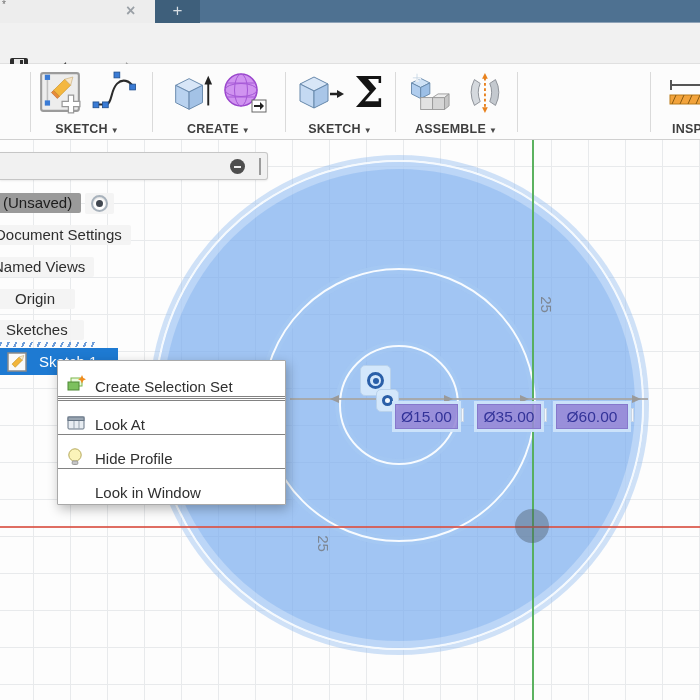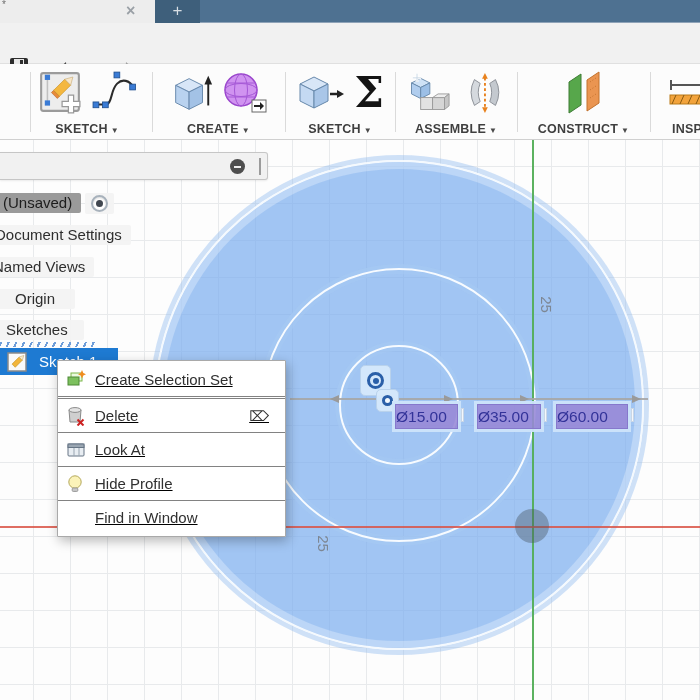--- a/index.html
+++ b/index.html
@@ -42,21 +42,21 @@
   .circ.inner { left:339px; top:205px; width:120px; height:120px; }
   .axis-green { left:532px; top:0; width:2px; height:560px; background:#53ae57; opacity:0.95; }
   .axis-red { left:0; top:386px; width:700px; height:2px; background:rgba(217,84,70,0.85); }
   .origin-dot { left:515px; top:369px; width:34px; height:34px; border-radius:50%; background:rgba(75,88,100,0.42); }
   .gridlabel { color:#7d8794; font-size:15px; transform:rotate(90deg); }
   .dimline { left:290px; top:258px; width:358px; height:2px; background:#a6a6a6; opacity:0.9; }
   .arr { width:0; height:0; border-top:4px solid transparent; border-bottom:4px solid transparent; top:255px; }
   .arr.left { border-right:9px solid #9a9a9a; }
   .arr.right { border-left:9px solid #9a9a9a; }
   .dimbox { top:264px; height:25px; background:rgba(151,136,214,0.88); border:1px solid #8678cc;
-    color:#333399; font-size:15.5px; line-height:23px;
+    color:#333399; font-size:15.5px; text-align:center; line-height:23px;
     box-shadow:0 0 0 3px rgba(205,228,250,0.95); cursor:pointer; }
   .dimhandle { top:268px; width:3px; height:14px; background:#f4f7fb; border:1px solid #c9d6e6; }
   .cglyph { background:rgba(214,233,251,0.95); border:1px solid #b9d2ec; border-radius:5px; display:flex; align-items:center; justify-content:center; }
   .ring-outer { width:17px; height:17px; border:3px solid #2a5fa8; border-radius:50%; display:flex; align-items:center; justify-content:center; }
   .ring-inner { width:6px; height:6px; background:#2a5fa8; border-radius:50%; }
   .ring-small { width:11px; height:11px; border:3px solid #2a5fa8; border-radius:50%; background:rgba(255,255,255,0.7); }
 
   
   .panel-header { left:0; top:152px; width:268px; height:28px; background:#f1f1f1; border:1px solid #c6c6c6; border-left:none; border-radius:0 3px 3px 0; box-shadow:0 1px 2px rgba(0,0,0,0.08); }
   .collapse-btn { right:22px; top:6px; width:15px; height:15px; background:#4e4e4e; border-radius:50%; cursor:pointer; }
@@ -69,21 +69,21 @@
   .radio-outer { width:17px; height:17px; border-radius:50%; background:#fff; border:2px solid #a8b2bc; display:flex; align-items:center; justify-content:center; box-shadow:inset 0 1px 2px rgba(0,0,0,0.15); }
   .radio-dot { width:7px; height:7px; border-radius:50%; background:#414750; }
   .zigzag { left:0; top:342px; width:96px; height:5px;
     background:repeating-linear-gradient(115deg,#6f9ed9 0 2px,transparent 2px 7px); }
   .sketch-row { left:0; top:348px; width:118px; height:27px; background:#1e7ad2; display:flex; align-items:center; cursor:pointer; }
   .sketch-row .slabel { color:#fff; font-size:15px; margin-left:12px; }
 
   
   #ctxmenu { left:57px; top:360px; width:229px; background:#ffffff; border:1px solid #a9a9a9; border-radius:1px;
     box-shadow:2px 4px 12px rgba(0,0,0,0.28); padding:3px 0; z-index:50; }
-  .mi { height:31px; display:flex; align-items:center; cursor:pointer;text-decoration:underline; }
+  .mi { height:31px; display:flex; align-items:flex-end; cursor:pointer; }
   .mi .ic { width:20px; height:20px; margin-left:8px; margin-right:9px; flex:0 0 20px; }
   .mi .ml { font-size:15px; color:#303030; }
   .mi .ms { margin-left:auto; margin-right:16px; font-size:14px; color:#303030; }
   .msep { height:1px; background:#828282; margin:1px 0; }
 </style>
 </head>
 <body>
 
 <div class="abs" id="tabbar">
   <div class="abs tab-active">
@@ -198,32 +198,20 @@
         <path d="M13,9 q-7,13 0,27 l6,-4 q-4,-10 0,-19 z" fill="#d5d9de" stroke="#8a8f96"></path>
         <path d="M35,9 q7,13 0,27 l-6,-4 q4,-10 0,-19 z" fill="#c4c9cf" stroke="#8a8f96"></path>
         <line x1="24" y1="7" x2="24" y2="39" stroke="#e8821e" stroke-width="2" stroke-dasharray="3,2.5"></line>
         <polygon points="24,2 21,8 27,8" fill="#e8821e"></polygon>
         <polygon points="24,44 21,38 27,38" fill="#e8821e"></polygon>
       </svg>
     </div>
     <div class="glabel"><span>ASSEMBLE</span><span class="caret">▼</span></div>
   </div>
 
-  <div class="rgroup" style="left:517px;width:133px">
-    <div class="icons">
-      <svg width="46" height="46" viewBox="0 0 46 46">
-        <polygon points="8,12 20,4 20,35 8,43" fill="#57a74b" stroke="#3e7d35"></polygon>
-        <polygon points="26,10 38,2 38,33 26,41" fill="#ea9551" stroke="#c2722e"></polygon>
-        <line x1="29" y1="12" x2="35" y2="8" stroke="#c2722e" stroke-dasharray="1,2"></line>
-        <line x1="29" y1="20" x2="35" y2="16" stroke="#c2722e" stroke-dasharray="1,2"></line>
-        <line x1="29" y1="28" x2="35" y2="24" stroke="#c2722e" stroke-dasharray="1,2"></line>
-      </svg>
-    </div>
-    <div class="glabel"><span>CONSTRUCT</span><span class="caret">▼</span></div>
-  </div>
 
   <div class="rgroup" style="left:650px;width:50px;overflow:hidden">
     <svg class="abs" style="left:18px;top:14px" width="44" height="32" viewBox="0 0 44 32">
       <line x1="3" y1="7" x2="41" y2="7" stroke="#555" stroke-width="2"></line>
       <line x1="3" y1="2" x2="3" y2="12" stroke="#555" stroke-width="2"></line>
       <line x1="41" y1="2" x2="41" y2="12" stroke="#555" stroke-width="2"></line>
       <rect x="2" y="17" width="40" height="9" fill="#f2a33c" stroke="#b97a18"></rect>
       <line x1="8" y1="17" x2="4" y2="26" stroke="#8a5a10"></line>
       <line x1="16" y1="17" x2="12" y2="26" stroke="#8a5a10"></line>
       <line x1="24" y1="17" x2="20" y2="26" stroke="#8a5a10"></line>
@@ -317,30 +305,20 @@
     <span class="ms"></span>
   </div>
 
 
   <div class="msep"></div>
 
 
   <div class="msep"></div>
 
 
-  <div class="mi">
-    <svg class="ic" viewBox="0 0 20 20">
-      <path d="M3,4 h12 l-1,12 h-10 z" fill="#cfcfcf" stroke="#8a8a8a"></path>
-      <ellipse cx="9" cy="4" rx="6" ry="2.4" fill="#e3e3e3" stroke="#8a8a8a"></ellipse>
-      <line x1="11.5" y1="13.5" x2="17.5" y2="19.5" stroke="#cc2222" stroke-width="2"></line>
-      <line x1="17.5" y1="13.5" x2="11.5" y2="19.5" stroke="#cc2222" stroke-width="2"></line>
-    </svg>
-    <span class="ml">Delete</span>
-    <span class="ms">⌦</span>
-  </div>
 
   <div class="msep"></div>
 
   <div class="mi">
     <svg class="ic" viewBox="0 0 20 20">
       <rect x="2" y="4" width="16" height="12" rx="1" fill="#e8edf2" stroke="#667585"></rect>
       <rect x="2" y="4" width="16" height="3.5" fill="#9aa6b2" stroke="#667585"></rect>
       <line x1="8" y1="8" x2="8" y2="16" stroke="#99a5b1"></line>
       <line x1="13" y1="8" x2="13" y2="16" stroke="#99a5b1"></line>
     </svg>
@@ -357,17 +335,17 @@
     </svg>
     <span class="ml">Hide Profile</span>
     <span class="ms"></span>
   </div>
 
 
   <div class="msep"></div>
 
   <div class="mi">
     <span class="ic"></span>
-    <span class="ml">Find in Window</span>
+    <span class="ml">Look in Window</span>
     <span class="ms"></span>
   </div>
 
 </div>
 
 </body></html>

